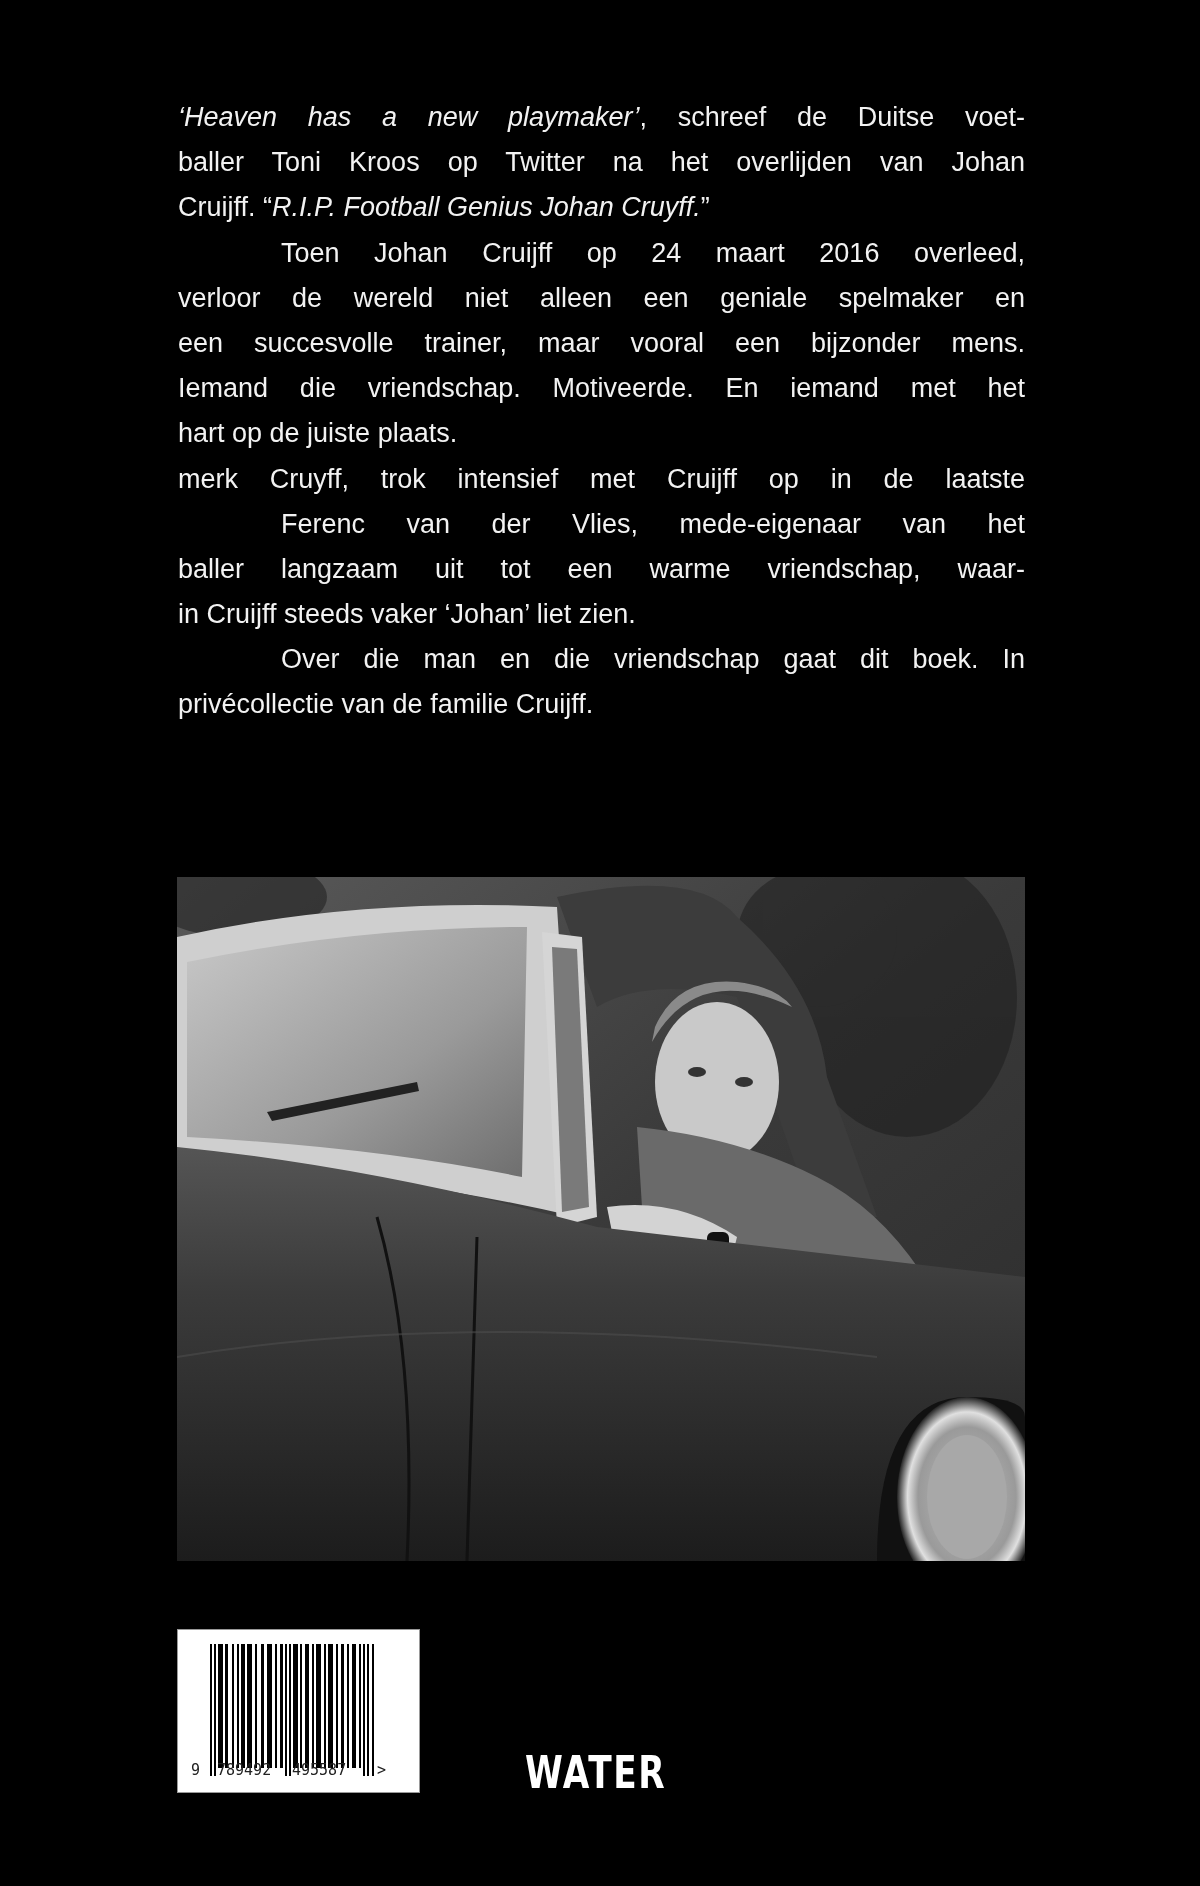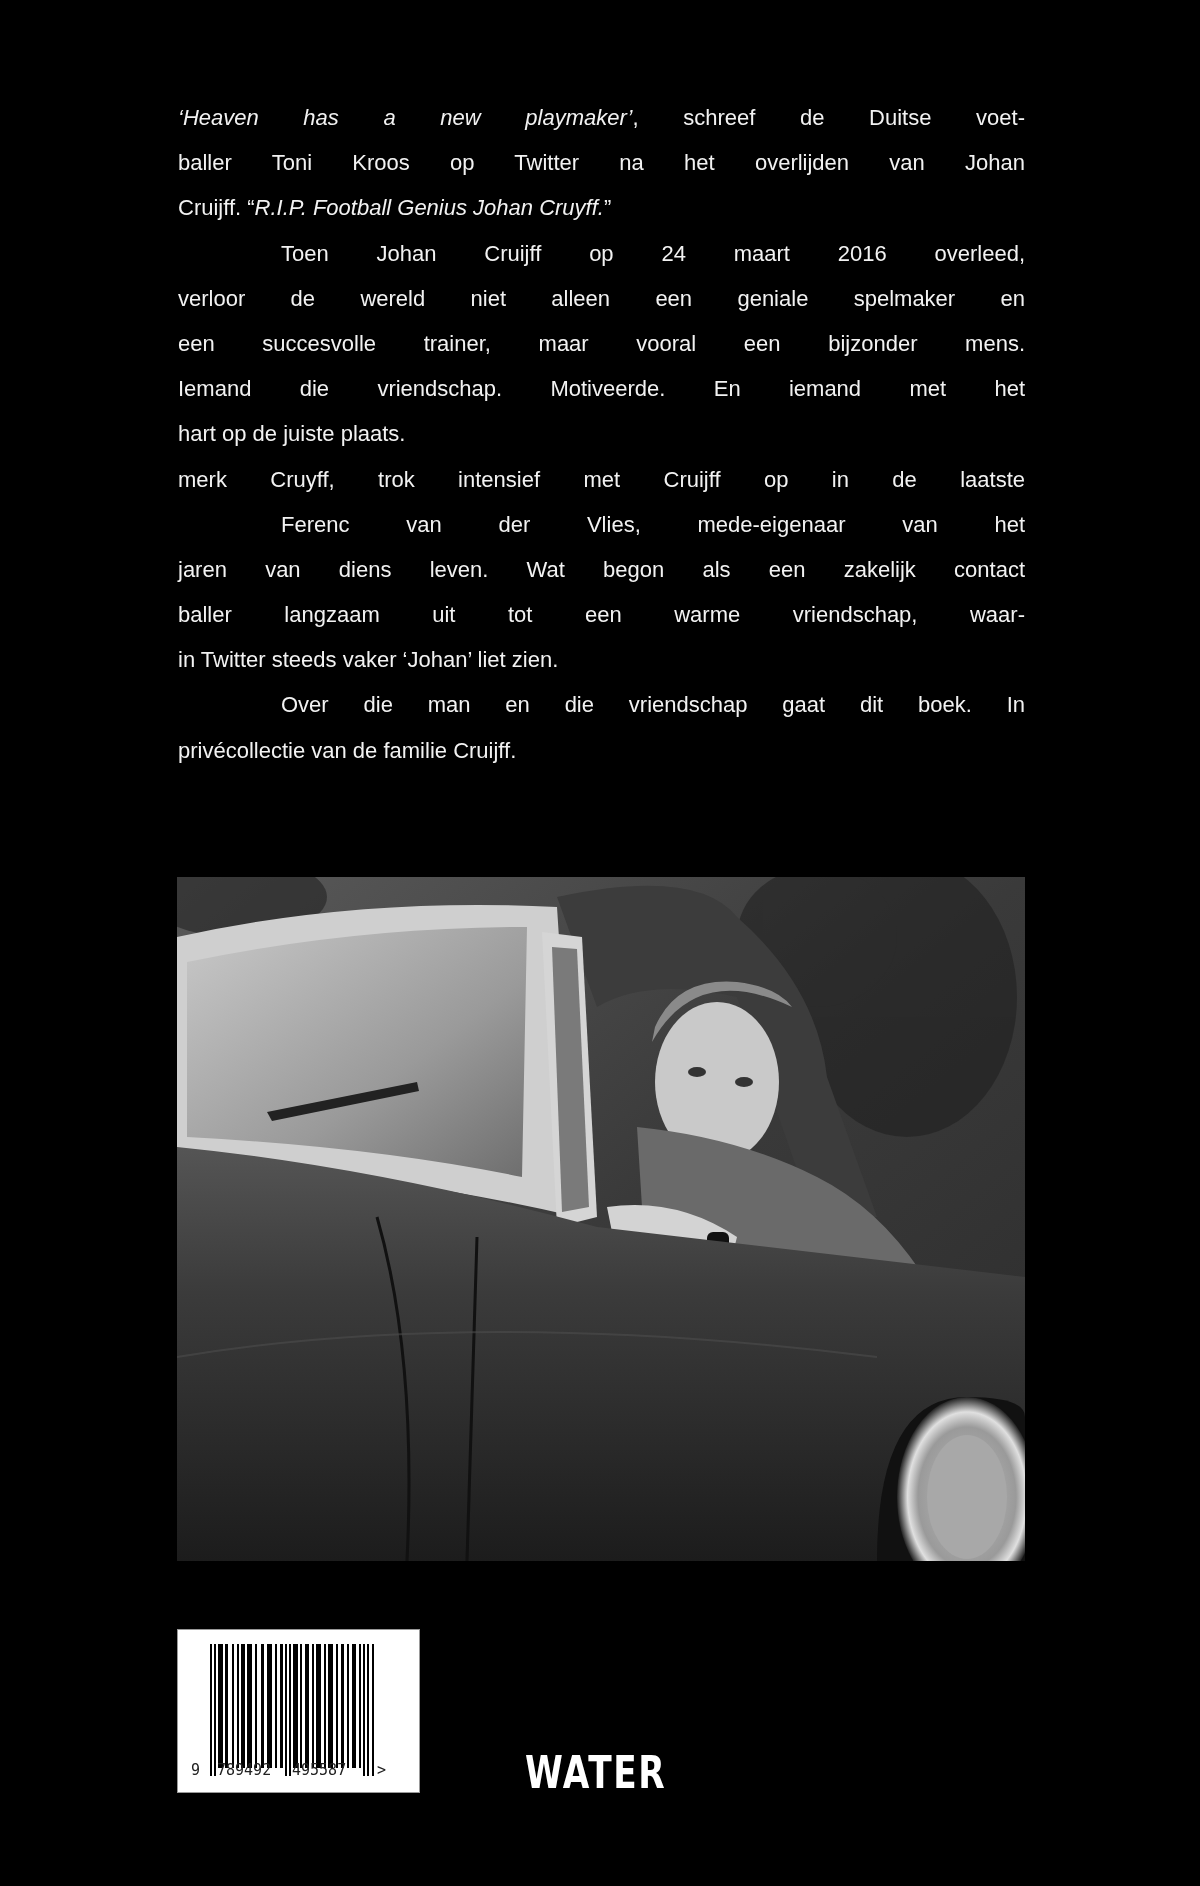--- a/index.html
+++ b/index.html
@@ -2,21 +2,21 @@
 <html><head>
 <meta charset="utf-8">
 <style>
   html, body { margin: 0; padding: 0; }
   body {
     width: 1200px; height: 1886px; background: #000; position: relative; overflow: hidden;
     font-family: "Liberation Sans", "DejaVu Sans", sans-serif; color: #f2f2f2;
   }
   .blurb {
     position: absolute; left: 178px; top: 95px; width: 847px;
-    font-size: 22px; line-height: 45.2px;
+    font-size: 27px; line-height: 45.2px;
   }
   .line { display: block; white-space: nowrap; text-align: justify; text-align-last: justify; height: 45.2px; }
   .line.last { text-align-last: left; }
   .line.indent { padding-left: 103px; }
   .it { font-style: italic; }
   .photo {
     position: absolute; left: 177px; top: 877px; width: 848px; height: 684px; overflow: hidden; background: #2a2a2a;
   }
   .photo svg { display: block; width: 848px; height: 684px; }
   .barcode {
@@ -43,23 +43,22 @@
   <span class="line last"><span>Cruijff. “</span><span class="it">R.I.P. Football Genius Johan Cruyff.</span><span>”</span></span>
 
   <span class="line indent">Toen Johan Cruijff op 24 maart 2016 overleed,</span>
   <span class="line">verloor de wereld niet alleen een geniale spelmaker en</span>
   <span class="line">een succesvolle trainer, maar vooral een bijzonder mens.</span>
   <span class="line">Iemand die vriendschap. Motiveerde. En iemand met het</span>
   <span class="line last">hart op de juiste plaats.</span>
 
   <span class="line">merk Cruyff, trok intensief met Cruijff op in de laatste</span>
   <span class="line indent">Ferenc van der Vlies, mede-eigenaar van het</span>
-  <span class="line">jaren van diens leven. Wat begon als een zakelijk contact</span>
   <span class="line">baller langzaam uit tot een warme vriendschap, waar-</span>
-  <span class="line last">in Twitter steeds vaker ‘Johan’ liet zien.</span>
+  <span class="line last">in Cruijff steeds vaker ‘Johan’ liet zien.</span>
 
   <span class="line indent">Over die man en die vriendschap gaat dit boek. In</span>
   <span class="line last">privécollectie van de familie Cruijff.</span>
 </div>
 
 <div class="photo">
   <svg viewBox="0 0 848 684" xmlns="http://www.w3.org/2000/svg">
     <defs>
       <linearGradient id="trees" x1="0" y1="0" x2="1" y2="1">
         <stop offset="0" stop-color="#5a5a5a"></stop>

